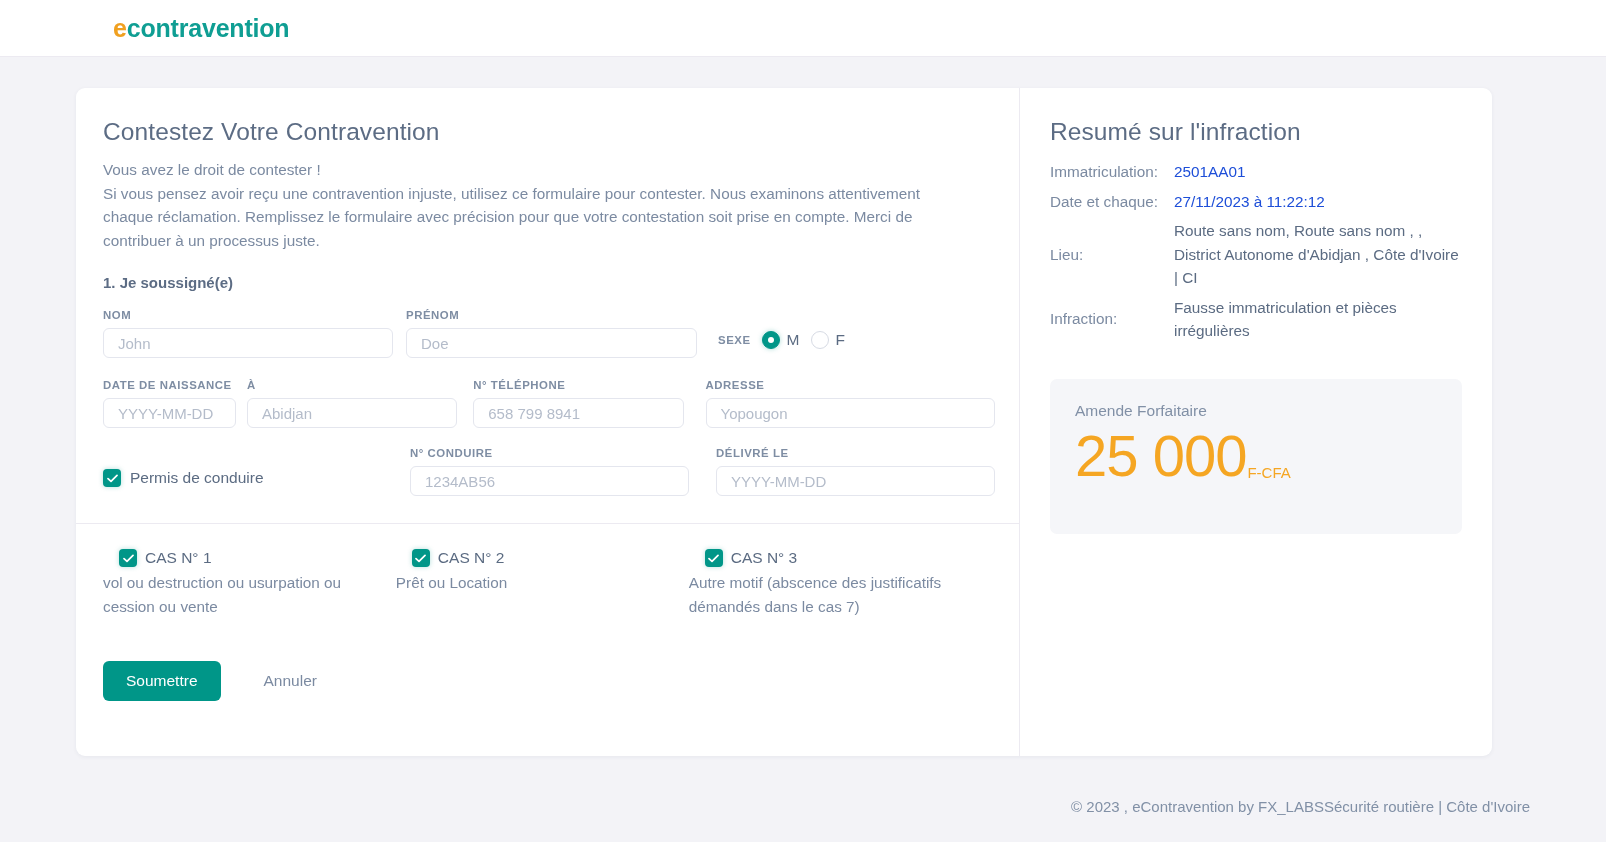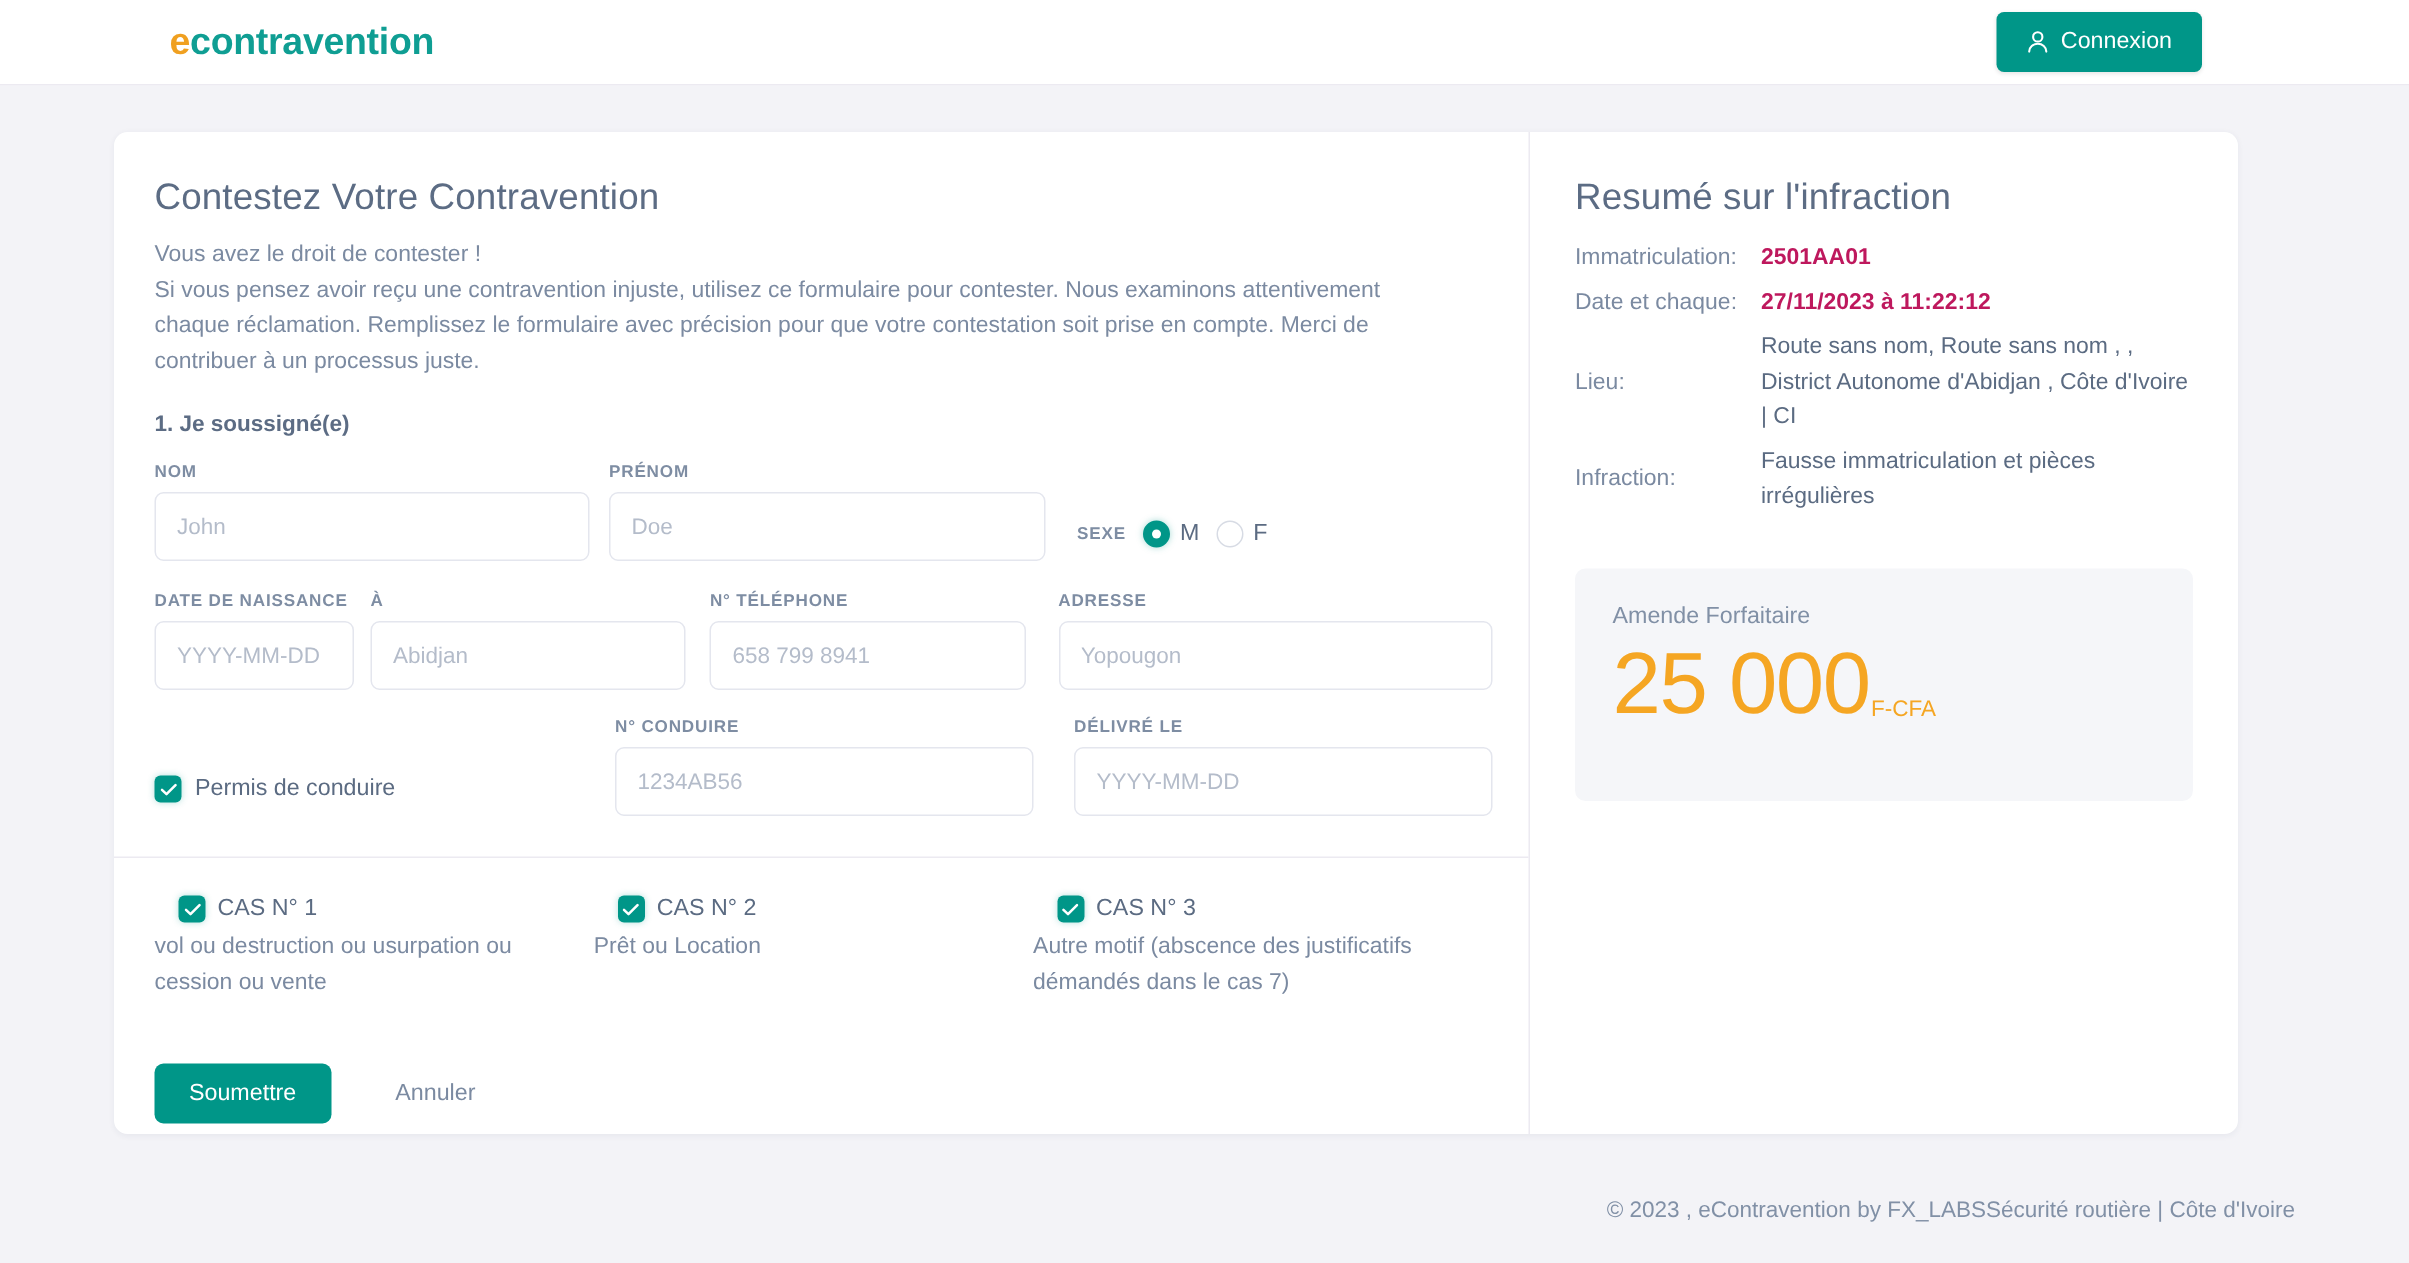--- a/index.html
+++ b/index.html
@@ -120,21 +120,21 @@
     font-weight: bold;
     letter-spacing: 0.55px;
     color: #7e8da3;
     text-transform: uppercase;
     display: block;
     margin-bottom: 7px;
     white-space: nowrap;
   }
 
   .inp {
-    height: 46px;
+    height: 30px;
     border: 1px solid #e4e6ee;
     border-radius: 6px;
     background: #ffffff;
     padding: 0 14px;
     font-family: "Liberation Sans", sans-serif;
     font-size: 15px;
     color: #5b6b82;
     outline: none;
     width: 100%;
   }
@@ -308,21 +308,21 @@
     padding: 3px 0;
     font-size: 15.3px;
     line-height: 23.5px;
   }
   .sum-key {
     color: #7b8aa1;
     width: 124px;
     white-space: nowrap;
   }
   .sum-val { color: #5b6b82; }
-  .sum-val.strong { font-weight: bold; color: #be185d; margin-left: 46px; }
+  .sum-val.strong { font-weight: normal; color: #1d4ed8; margin-left: 46px; }
 
   .fine-box {
     margin-top: 33px;
     background: #f5f6f9;
     border-radius: 7px;
     padding: 23px 25px 27px 25px;
     height: 155px;
   }
   .fine-label {
     font-size: 15.5px;
@@ -360,29 +360,20 @@
     color: #8190a6;
   }
 </style>
 </head>
 <body>
 
 <div class="header">
   <div class="logo">
     <span class="e-accent">e</span><span>contravention</span>
   </div>
-  <button class="login-btn">
-    <span>
-      <svg width="15" height="16" viewBox="0 0 15 16" fill="none">
-        <circle cx="7.5" cy="4.6" r="3.1" stroke="#ffffff" stroke-width="1.4"></circle>
-        <path d="M1.8 14.4c0-3.1 2.6-5.2 5.7-5.2s5.7 2.1 5.7 5.2" stroke="#ffffff" stroke-width="1.4" fill="none" stroke-linecap="round"></path>
-      </svg>
-    </span>
-    <span>Connexion</span>
-  </button>
 </div>
 
 <div class="page">
 
   <div class="card">
 
     <div class="form-pane">
 
       <h1 class="form-title">Contestez Votre Contravention</h1>
       <div class="intro-line">Vous avez le droit de contester !</div>

